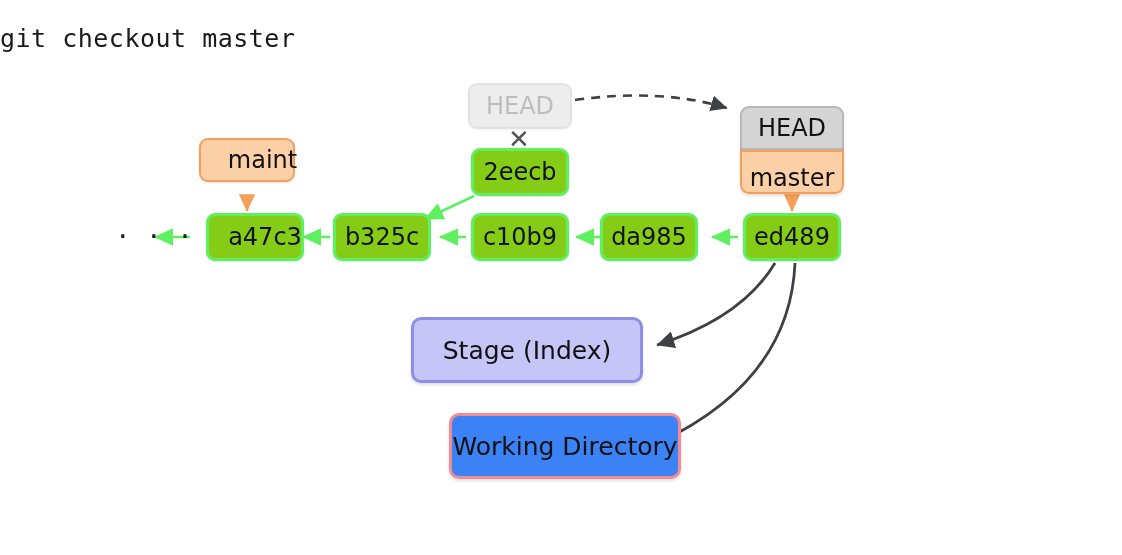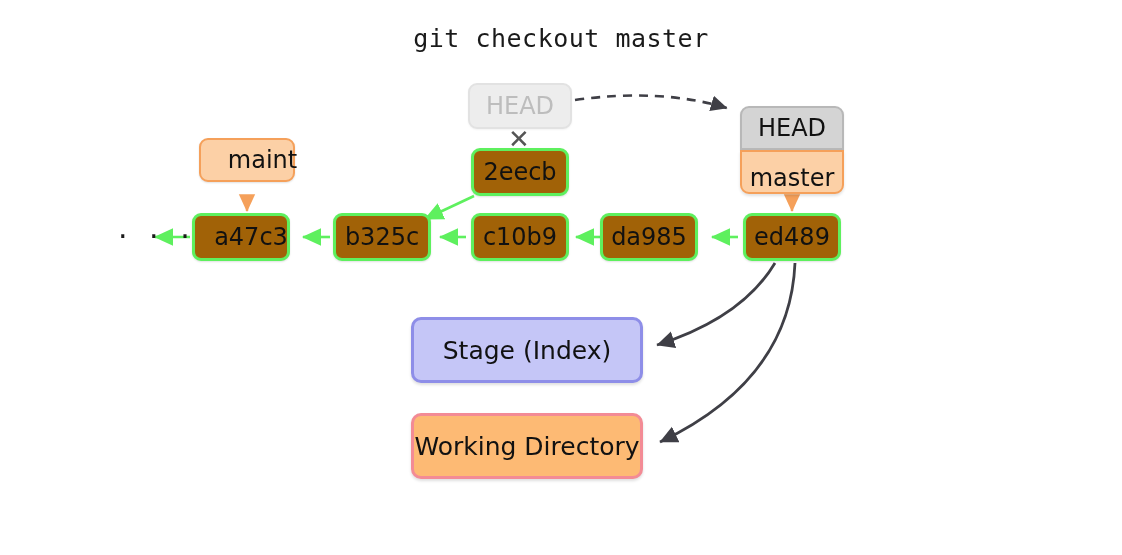--- a/index.html
+++ b/index.html
@@ -13,41 +13,40 @@
     height: 555px;
     background: #ffffff;
     font-family: "DejaVu Sans", sans-serif;
     overflow: hidden;
   }
   #title {
     position: absolute;
     top: 24px;
     left: 0;
     width: 1122px;
-    text-align: center;
     font-family: "DejaVu Sans Mono", monospace;
     font-size: 25px;
     color: #1a1a1a;
     letter-spacing: 0.5px;
     white-space: pre;
   }
   .node {
     position: absolute;
     box-sizing: border-box;
     display: flex;
     align-items: center;
     justify-content: center;
     border-radius: 9px;
     font-size: 24px;
     color: #111111;
     white-space: nowrap;
   }
   
   .commit {
-    background: #a16207;
+    background: #84cc16;
     border: 3px solid #5ef05e;
     box-shadow: 0 1px 2px rgba(0,0,0,0.12);
     width: 98px;
     height: 48px;
   }
   
   .branch {
     background: #fcd0a6;
     border: 2px solid #f5a05a;
     box-shadow: 0 1px 2px rgba(0,0,0,0.12);
@@ -89,22 +88,23 @@
     height: 66px;
     font-size: 25px;
     border-radius: 10px;
     box-shadow: 0 2px 3px rgba(0,0,0,0.13);
   }
   .area-stage {
     background: #c5c6f7;
     border: 3px solid #8e8ee8;
   }
   .area-work {
-    background: #fdba74;
+    background: #3b82f6;
     border: 3px solid #f38b95;
+    margin-left: 38px;
   }
   .ellipsis {
     position: absolute;
     font-size: 30px;
     color: #1a1a1a;
     letter-spacing: 6px;
     line-height: 1;
   }
   .xmark {
     position: absolute;
@@ -180,21 +180,21 @@
     <span>HEAD</span>
   </div>
   <div class="node branch-under" style="left:740px; top:150px;">
     <span>master</span>
   </div>
 
   <div class="node commit" style="left:471px; top:148px;">
     <span>2eecb</span>
   </div>
 
-  <div class="node commit" style="left:192px; top:213px;padding-left:20px;">
+  <div class="node commit" style="left:206px; top:213px;padding-left:20px;">
     <span>a47c3</span>
   </div>
   <div class="node commit" style="left:333px; top:213px;">
     <span>b325c</span>
   </div>
   <div class="node commit" style="left:471px; top:213px;text-align:right;">
     <span>c10b9</span>
   </div>
   <div class="node commit" style="left:600px; top:213px;">
     <span>da985</span>

